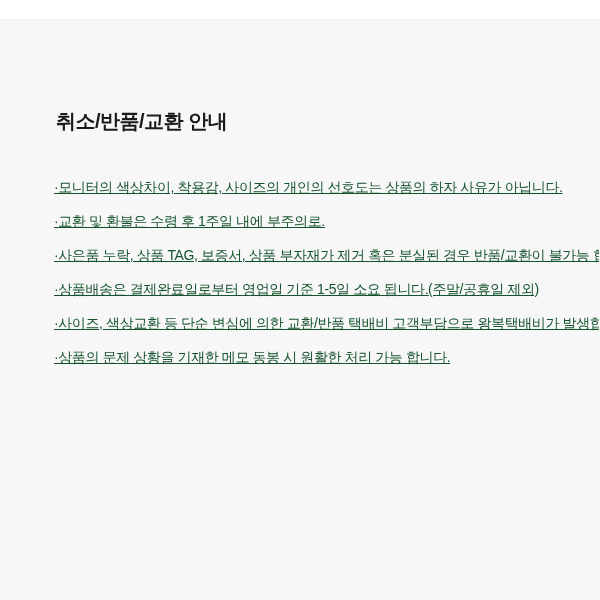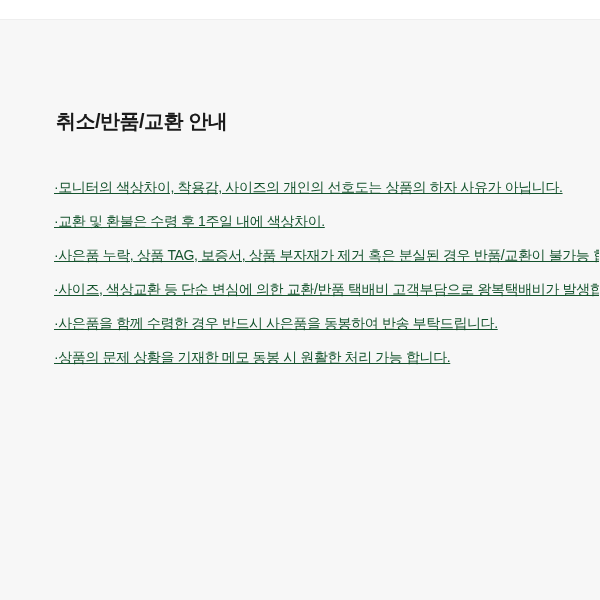--- a/index.html
+++ b/index.html
@@ -56,20 +56,20 @@
   }
 </style>
 </head>
 <body>
 
 <div class="canvas">
   <div class="content">
     <h1 class="title">취소/반품/교환 안내</h1>
     <div class="notice-list">
       <div class="notice-line">·모니터의 색상차이, 착용감, 사이즈의 개인의 선호도는 상품의 하자 사유가 아닙니다.</div>
-      <div class="notice-line">·교환 및 환불은 수령 후 1주일 내에 색상차이.</div>
+      <div class="notice-line">·교환 및 환불은 수령 후 1주일 내에 부주의로.</div>
       <div class="notice-line">·사은품 누락, 상품 TAG, 보증서, 상품 부자재가 제거 혹은 분실된 경우 반품/교환이 불가능 합니다.</div>
+      <div class="notice-line">·상품배송은 결제완료일로부터 영업일 기준 1-5일 소요 됩니다.(주말/공휴일 제외)</div>
       <div class="notice-line">·사이즈, 색상교환 등 단순 변심에 의한 교환/반품 택배비 고객부담으로 왕복택배비가 발생합니다.</div>
-      <div class="notice-line">·사은품을 함께 수령한 경우 반드시 사은품을 동봉하여 반송 부탁드립니다.</div>
       <div class="notice-line">·상품의 문제 상황을 기재한 메모 동봉 시 원활한 처리 가능 합니다.</div>
     </div>
   </div>
 </div>
 
 </body></html>

